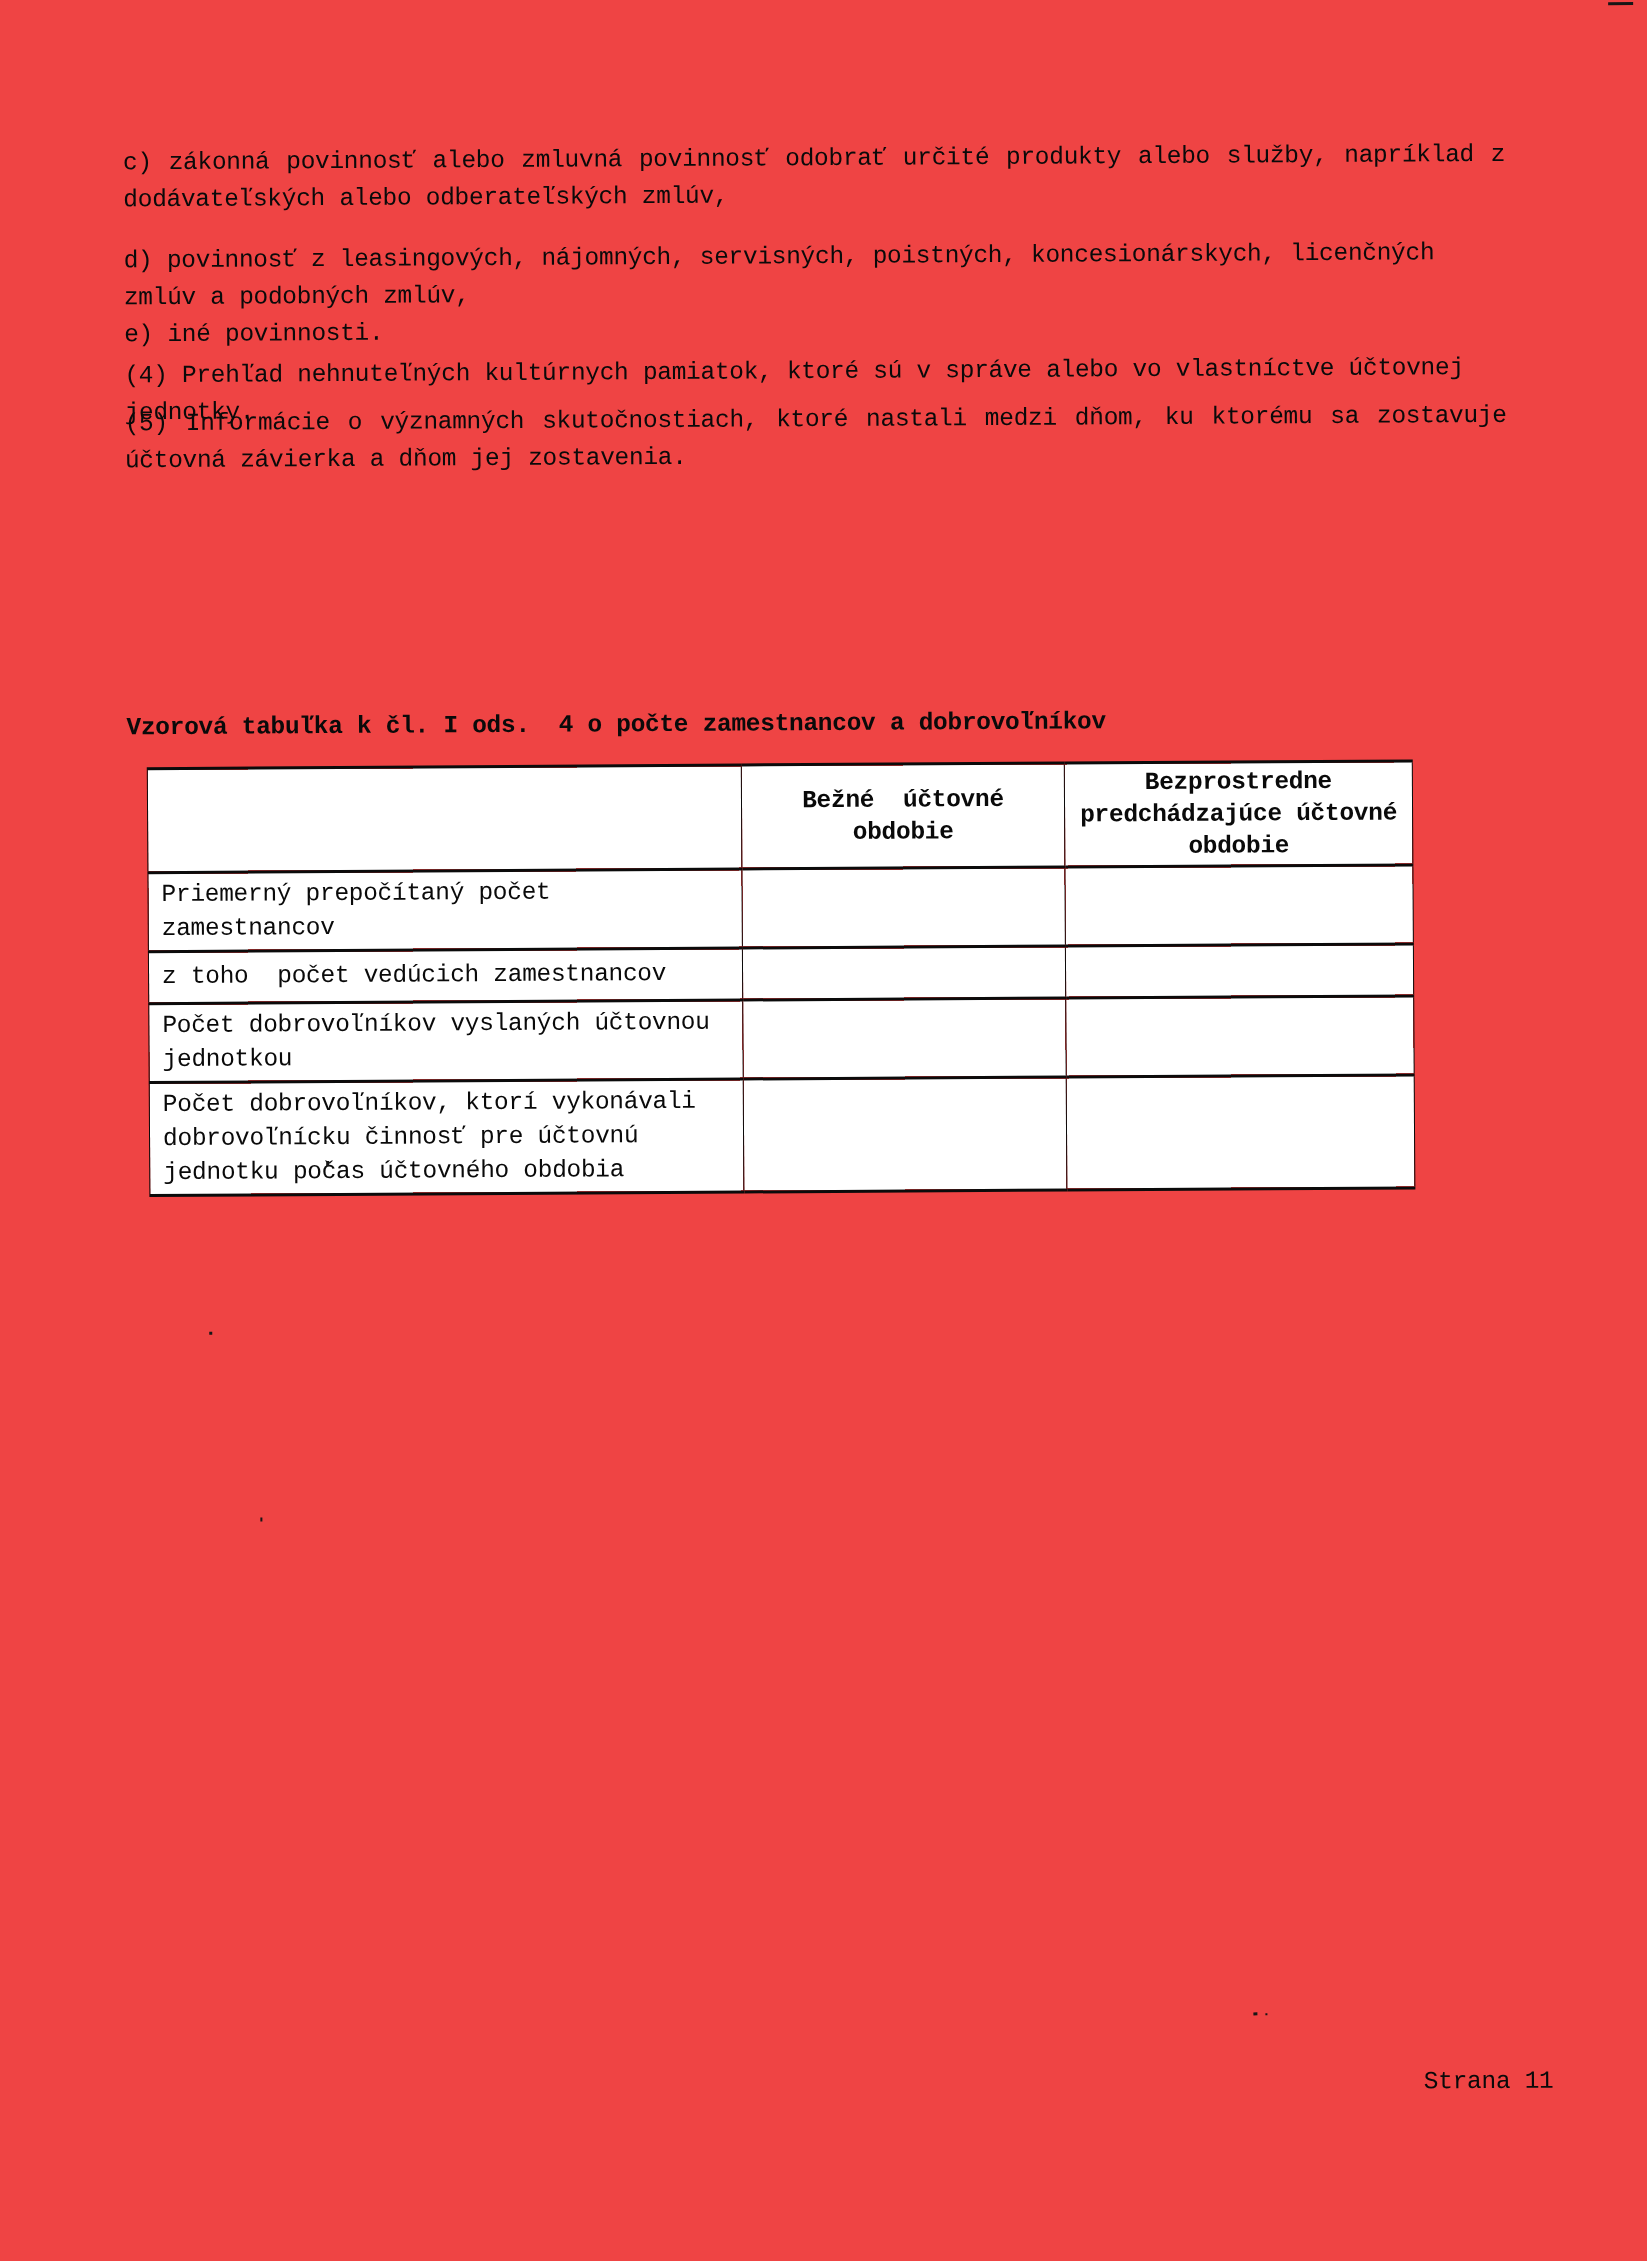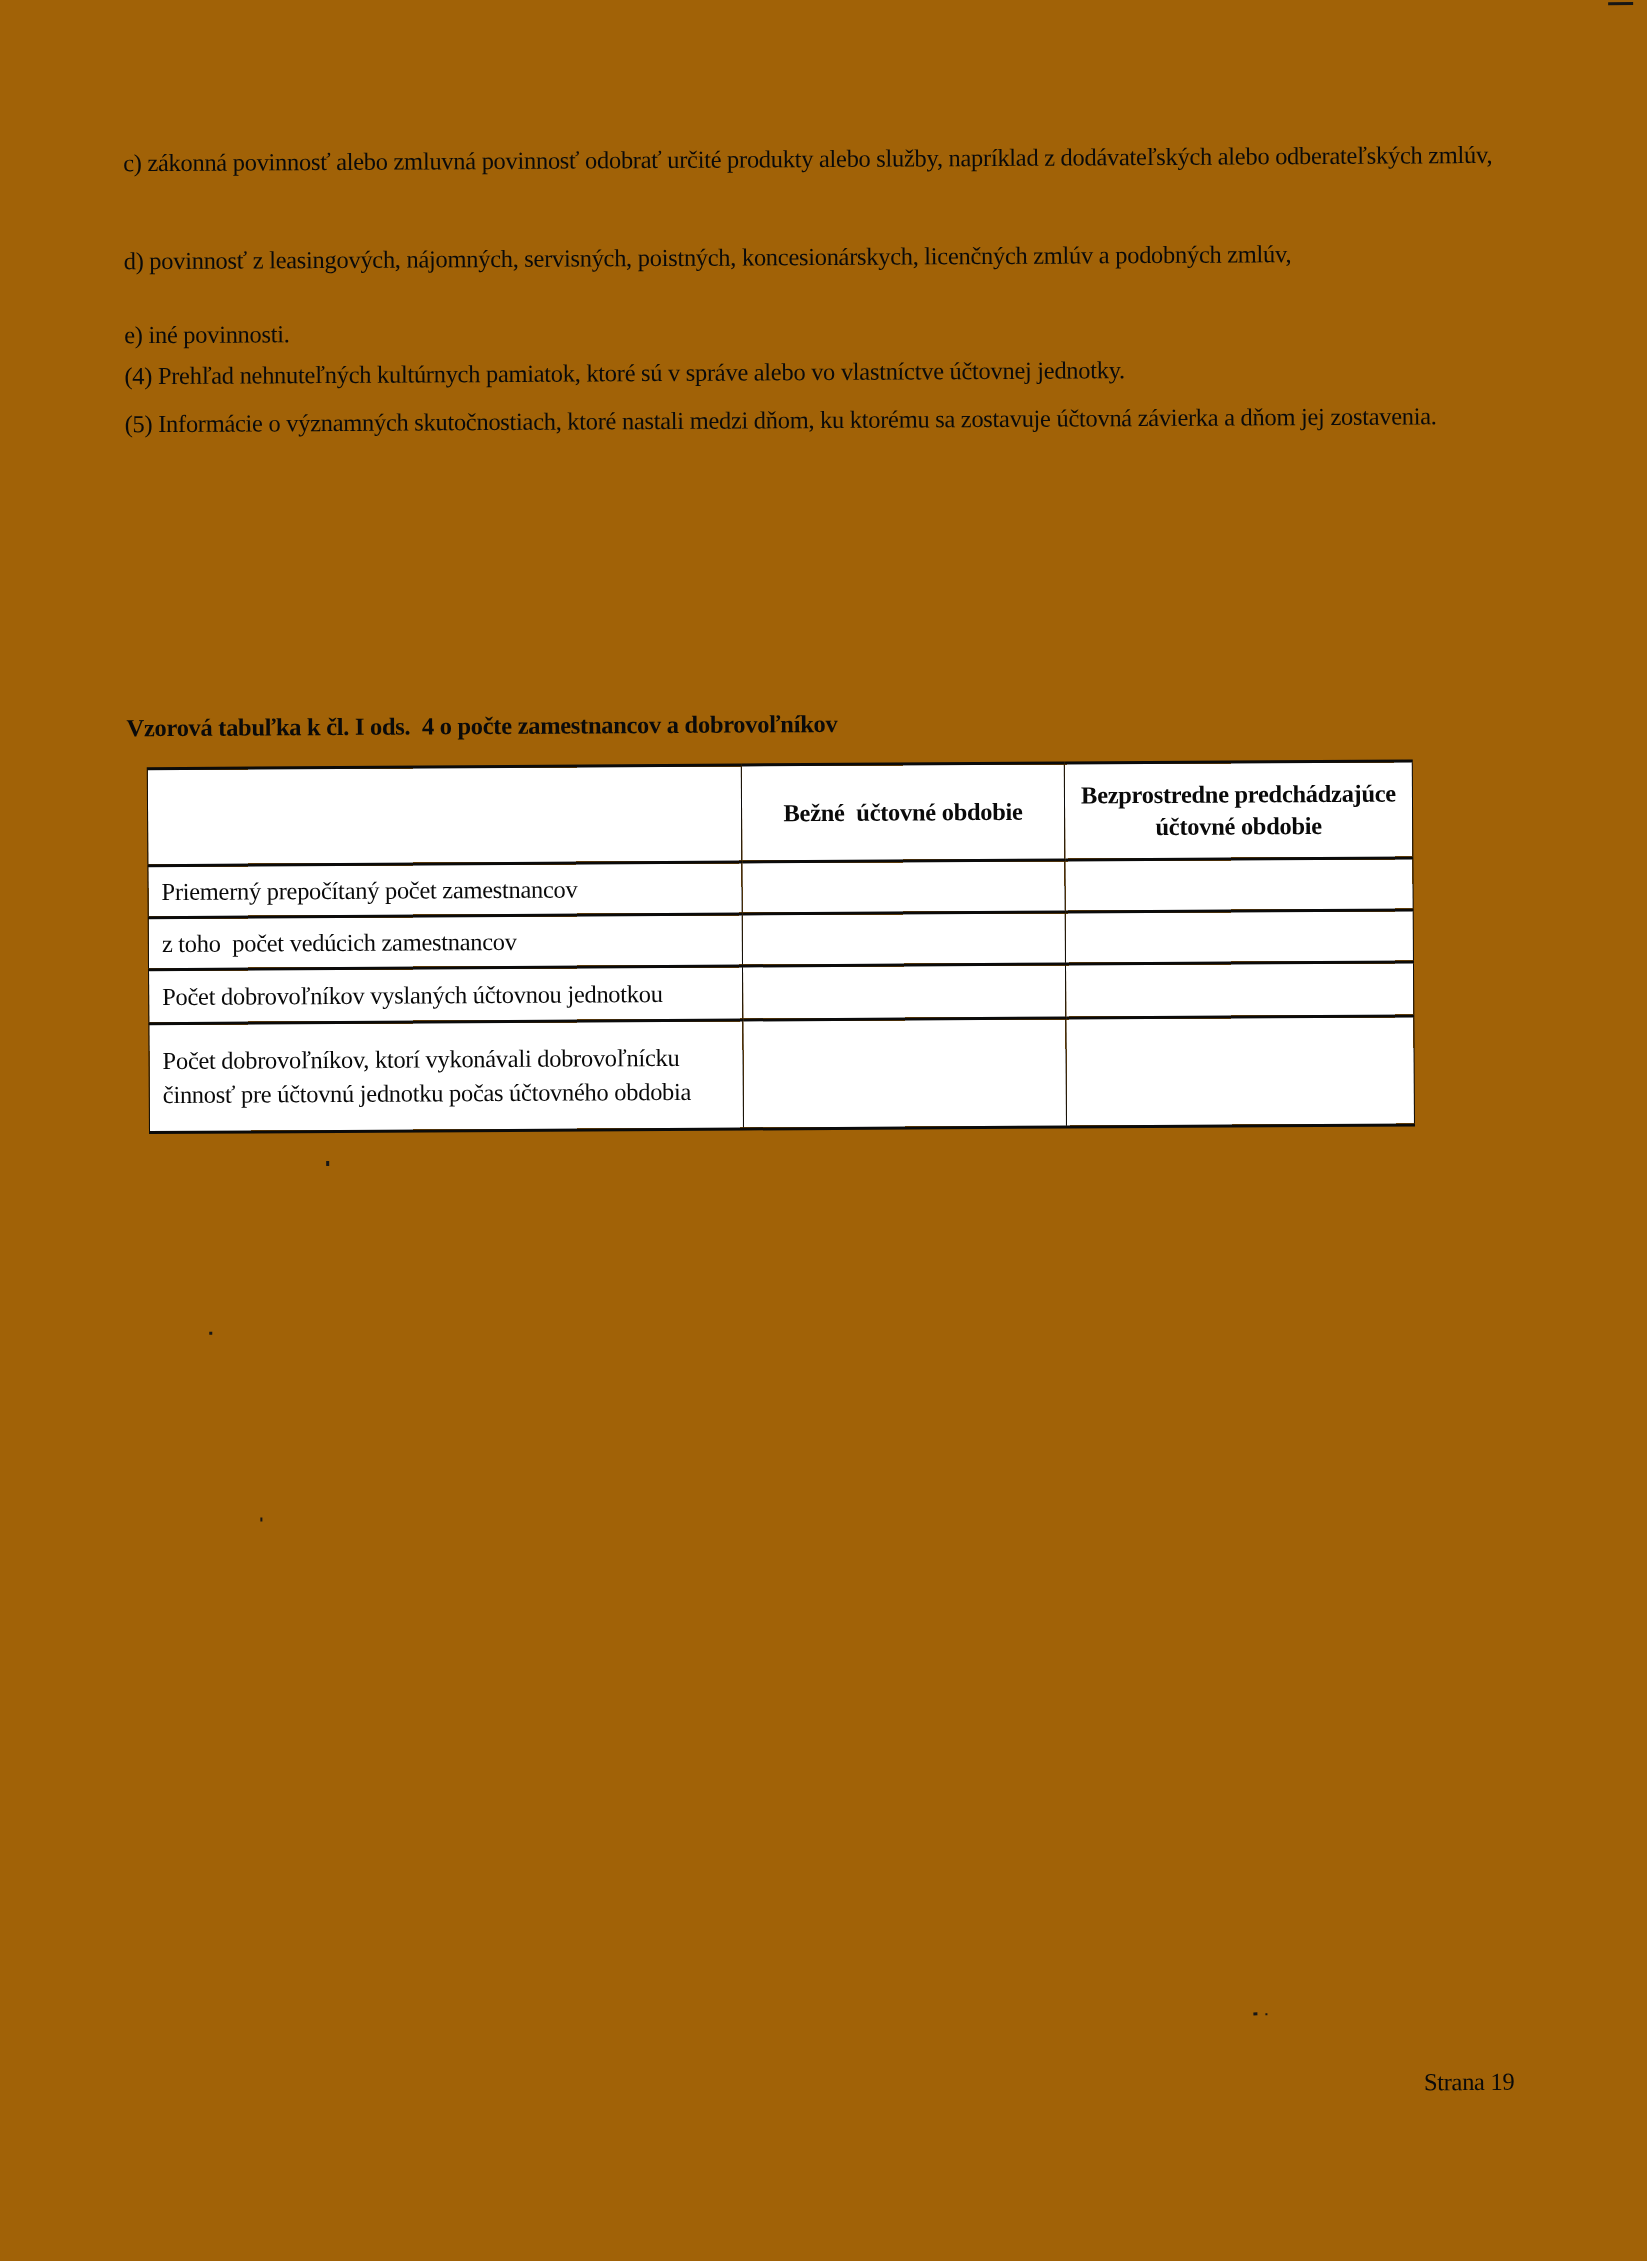--- a/index.html
+++ b/index.html
@@ -4,23 +4,23 @@
 <style>
   html, body {
     margin: 0;
     padding: 0;
     background: #ffffff;
   }
   .page {
     position: relative;
     width: 1647px;
     height: 2261px;
-    background: #a16207;
+    background: #ef4444;
     overflow: hidden;
-    font-family: Liberation Serif, serif;
+    font-family: Liberation Mono, monospace;
     color: #0a0a0a;
   }
   
   .tilt {
     position: absolute;
     inset: 0;
     transform: rotate(-0.35deg);
     transform-origin: 824px 1130px;
   }
   .para {
@@ -165,21 +165,21 @@
           <td class="value-cell"></td>
         </tr>
         <tr class="body-row-3">
           <td class="label-cell">Počet dobrovoľníkov, ktorí vykonávali dobrovoľnícku činnosť pre účtovnú jednotku počas účtovného obdobia</td>
           <td class="value-cell"></td>
           <td class="value-cell"></td>
         </tr>
       </tbody>
     </table>
 
-    <div class="footer-page">Strana 19</div>
+    <div class="footer-page">Strana 11</div>
 
     <div class="artifact dash"></div>
     <div class="artifact spot-a"></div>
     <div class="artifact spot-b"></div>
     <div class="artifact spot-c"></div>
     <div class="artifact spot-d"></div>
     <div class="artifact spot-e"></div>
 
   </div>
 </div>

